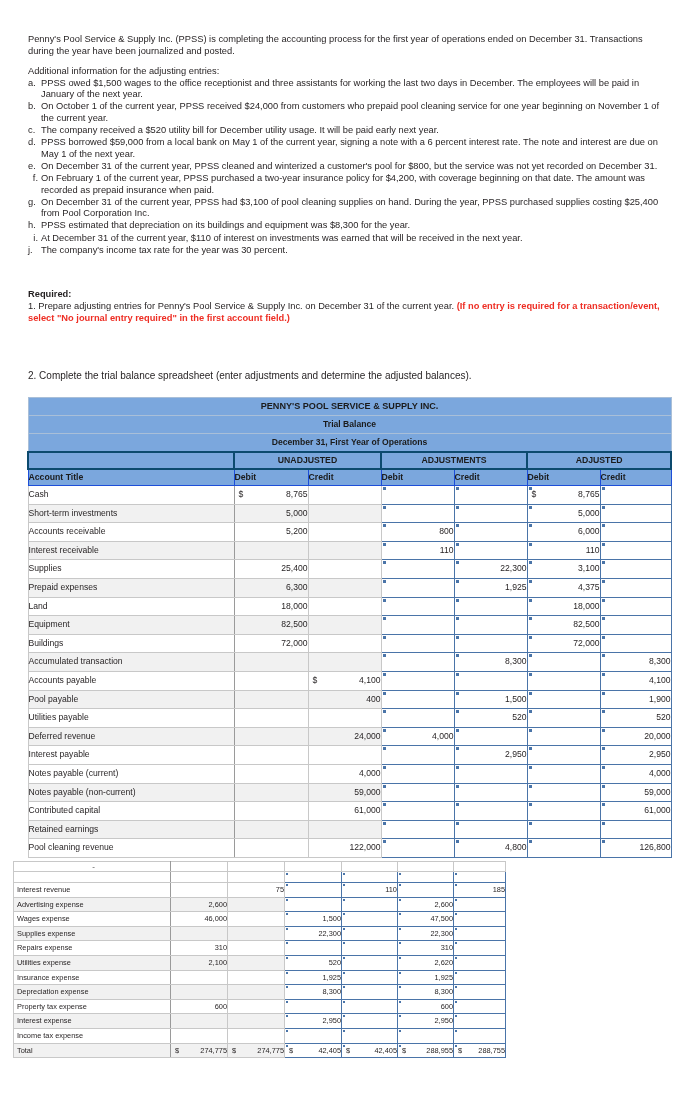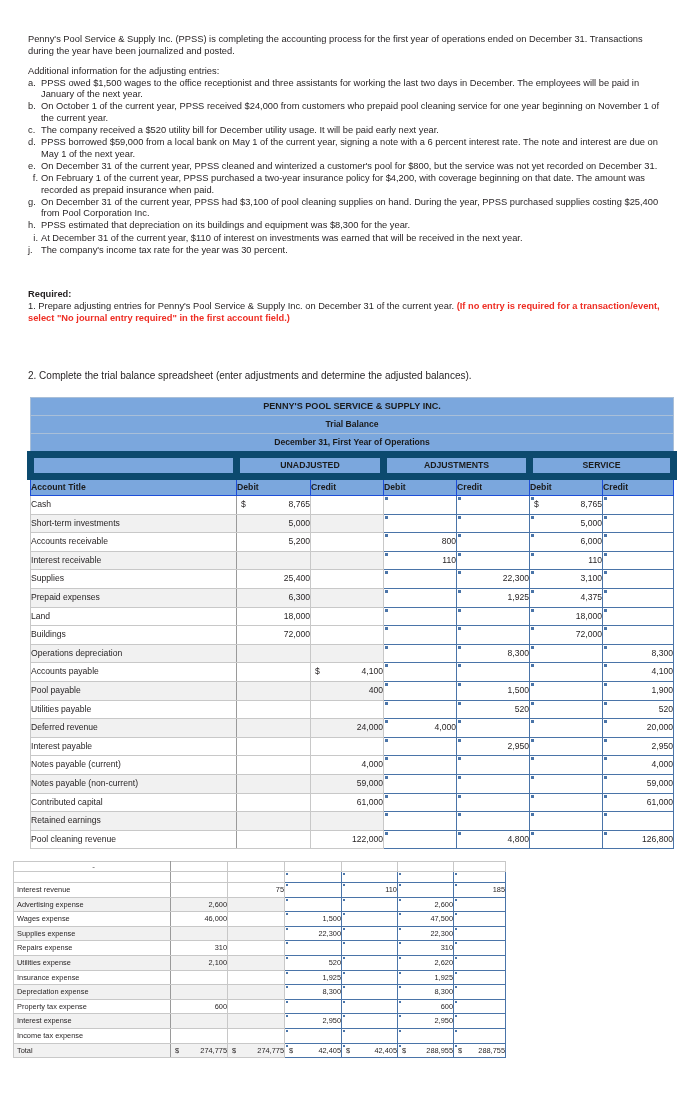--- a/index.html
+++ b/index.html
@@ -40,21 +40,21 @@
   }
   #sheet-top table { width:643px; table-layout:fixed; }
   .hdr-band td {
     background:#7ba7dd; color:#1b1b1b; font-weight:bold;
     text-align:center; height:17px; line-height:17px;
     border:1px solid #a9bfd8; font-size:9.1px;
   }
   .hdr-band.sm td { font-size:8.6px; }
   .grp td {
     background:#7ba7dd; color:#1b1b1b; font-weight:bold; text-align:center;
-    height:15px; line-height:15px; border:7px solid #0c4a6e; font-size:8.7px;
+    height:15px; line-height:15px; border:2px solid #0c4a6e; font-size:8.7px;
   }
   .colhdr td {
     background:#7ba7dd; color:#1b1b1b; font-weight:bold; text-align:left;
     height:15px; line-height:15px; border:1px solid #1d4ed8; font-size:8.7px;
   }
 
   .datarow td { height:17.6px; line-height:17.6px; font-size:8.6px; }
   .c-title { border:1px solid #c8c8c8; border-right:1px solid #9a9a9a; padding-left:3px; text-align:left; background:#fff; }
   .c-plain { border:1px solid #c8c8c8; background:#fff; position:relative; }
   .c-blue  { border:1px solid #4a74a8; background:#fff; position:relative; }
@@ -157,21 +157,21 @@
       <tr class="hdr-band sm">
         <td colspan="7">Trial Balance</td>
       </tr>
       <tr class="hdr-band sm">
         <td colspan="7">December 31, First Year of Operations</td>
       </tr>
       <tr class="grp">
         <td></td>
         <td colspan="2">UNADJUSTED</td>
         <td colspan="2">ADJUSTMENTS</td>
-        <td colspan="2">SERVICE</td>
+        <td colspan="2">ADJUSTED</td>
       </tr>
       <tr class="colhdr">
         <td>Account Title</td>
         <td>Debit</td>
         <td>Credit</td>
         <td>Debit</td>
         <td>Credit</td>
         <td>Debit</td>
         <td>Credit</td>
       </tr>
@@ -234,30 +234,39 @@
         <tr class="datarow">
           <td class="c-title">Land</td>
           <td class="c-plain num"><span>18,000</span></td>
           <td class="c-plain num"><span></span></td>
           <td class="c-blue num"><span></span></td>
           <td class="c-blue num"><span></span></td>
           <td class="c-blue num"><span>18,000</span></td>
           <td class="c-blue num"><span></span></td>
         </tr>
         <tr class="datarow">
+          <td class="c-title alt">Equipment</td>
+          <td class="c-plain num alt"><span>82,500</span></td>
+          <td class="c-plain num alt"><span></span></td>
+          <td class="c-blue num"><span></span></td>
+          <td class="c-blue num"><span></span></td>
+          <td class="c-blue num"><span>82,500</span></td>
+          <td class="c-blue num"><span></span></td>
+        </tr>
+        <tr class="datarow">
           <td class="c-title">Buildings</td>
           <td class="c-plain num"><span>72,000</span></td>
           <td class="c-plain num"><span></span></td>
           <td class="c-blue num"><span></span></td>
           <td class="c-blue num"><span></span></td>
           <td class="c-blue num"><span>72,000</span></td>
           <td class="c-blue num"><span></span></td>
         </tr>
         <tr class="datarow">
-          <td class="c-title alt">Operations depreciation</td>
+          <td class="c-title alt">Accumulated transaction</td>
           <td class="c-plain num alt"><span></span></td>
           <td class="c-plain num alt"><span></span></td>
           <td class="c-blue num"><span></span></td>
           <td class="c-blue num"><span>8,300</span></td>
           <td class="c-blue num"><span></span></td>
           <td class="c-blue num"><span>8,300</span></td>
         </tr>
         <tr class="datarow">
           <td class="c-title">Accounts payable</td>
           <td class="c-plain num"><span></span></td>

